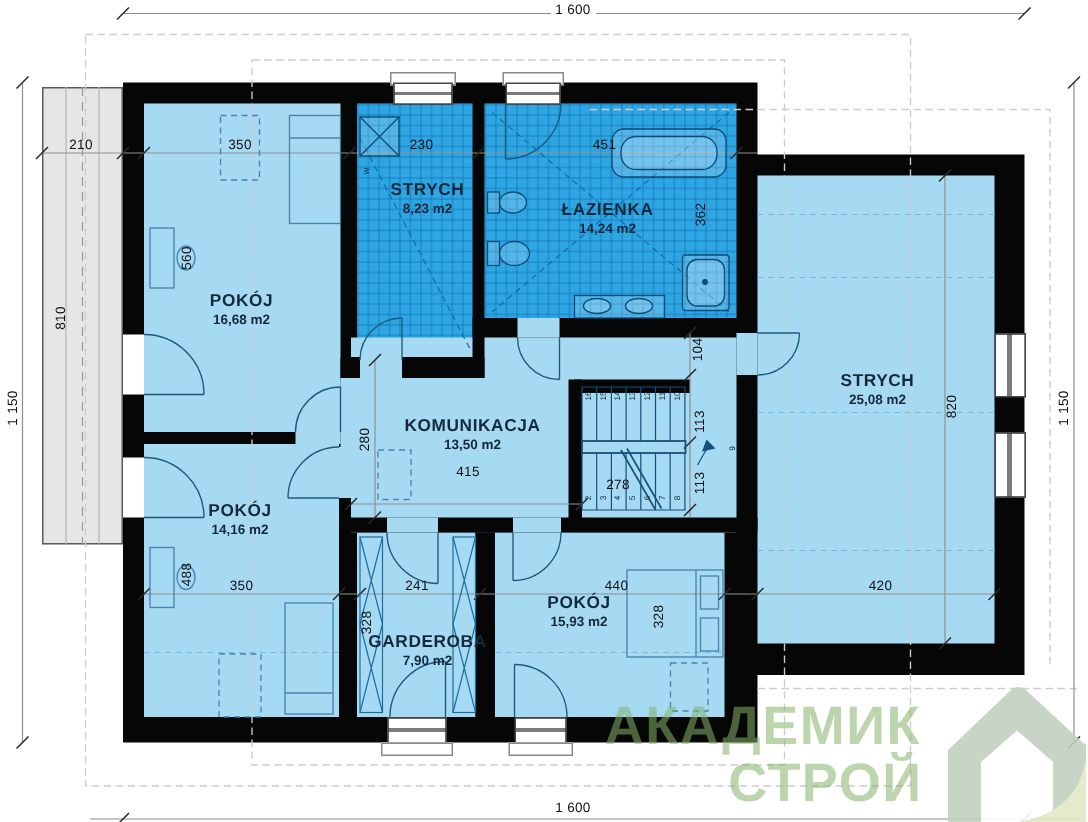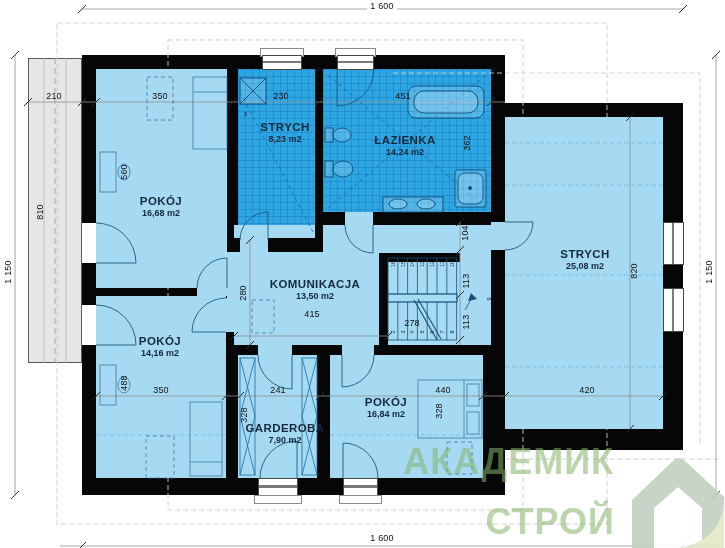--- a/index.html
+++ b/index.html
@@ -258,21 +258,21 @@
   <div class="room-label" style="left:160px;top:347px;">
     <span class="room-name">POKÓJ</span>
     <span class="room-area">14,16 m2</span>
   </div>
   <div class="room-label" style="left:285px;top:422px;margin-top:12px;">
     <span class="room-name">GARDEROBA</span>
     <span class="room-area">7,90 m2</span>
   </div>
   <div class="room-label" style="left:386px;top:408px;">
     <span class="room-name">POKÓJ</span>
-    <span class="room-area">16,84 m2</span>
+    <span class="room-area">15,93 m2</span>
   </div>
 
   <span class="dim" style="left:382px;top:6px;background:#fff;padding:0 3px;">1 600</span>
   <span class="dim" style="left:382px;top:538px;background:#fff;padding:0 3px;">1 600</span>
   <span class="dim v" style="left:8px;top:272px;">1 150</span>
   <span class="dim v" style="left:709px;top:272px;">1 150</span>
   <span class="dim" style="left:54px;top:96px;">210</span>
   <span class="dim v" style="left:40px;top:212px;">810</span>
   <span class="dim" style="left:160px;top:96px;">350</span>
   <span class="dim v" style="left:124px;top:172px;">560</span>
@@ -284,21 +284,21 @@
   <span class="dim" style="left:587px;top:390px;">420</span>
   <span class="dim v" style="left:243px;top:293px;">280</span>
   <span class="dim" style="left:312px;top:314px;">415</span>
   <span class="dim" style="left:412px;top:295px;margin-top:28px;">278</span>
   <span class="dim v" style="left:466px;top:281px;">113</span>
   <span class="dim v" style="left:466px;top:322px;">113</span>
   <span class="dim v" style="left:124px;top:383px;">488</span>
   <span class="dim" style="left:161px;top:390px;">350</span>
   <span class="dim" style="left:278px;top:390px;">241</span>
   <span class="dim v" style="left:244px;top:415px;">328</span>
-  <span class="dim" style="left:411px;top:390px;margin-left:32px;">440</span>
+  <span class="dim" style="left:411px;top:390px;">440</span>
   <span class="dim v" style="left:439px;top:411px;">328</span>
 
   <div id="stair-numbers">
       <span class="tread" style="left: 392.8px; top: 264px;">16</span>
       <span class="tread" style="left: 402.6px; top: 264px;">15</span>
       <span class="tread" style="left: 412.4px; top: 264px;">14</span>
       <span class="tread" style="left: 422.2px; top: 264px;">13</span>
       <span class="tread" style="left: 432px; top: 264px;">12</span>
       <span class="tread" style="left: 441.8px; top: 264px;">11</span>
       <span class="tread" style="left: 451.6px; top: 264px;">10</span>
@@ -306,21 +306,21 @@
       <span class="tread" style="left: 402.6px; top: 332px;">3</span>
       <span class="tread" style="left: 412.4px; top: 332px;">4</span>
       <span class="tread" style="left: 422.2px; top: 332px;">5</span>
       <span class="tread" style="left: 432px; top: 332px;">6</span>
       <span class="tread" style="left: 441.8px; top: 332px;">7</span>
       <span class="tread" style="left: 451.6px; top: 332px;">8</span>
     </div>
   <span class="tread" style="left:489px;top:299px;">9</span>
   <span class="washer-label" style="left:245px;top:114px;">w</span>
 
-  <div class="wm-text" style="right:111px;top:444px;">АКАДЕМИК</div>
+  <div class="wm-text" style="right:111px;top:466px;">АКАДЕМИК</div>
   <div class="wm-text" style="right:110px;top:504px;">СТРОЙ</div>
   <svg class="layer" width="725" height="548" viewBox="0 0 725 548" style="opacity:.9;">
     <path d="M632 548 L632 500 L673 461 Q679 455 685 461 L724 497 L724 548 Z" fill="#c3d0bf" stroke="none"></path>
     <path d="M654 548 L654 508 L678 487 L702 508 L702 548 Z" fill="#ffffff" stroke="none"></path>
     <path d="M724 505 Q719 541 679 548 L724 548 Z" fill="#e0e9c6" stroke="none"></path>
   </svg>
 
 </div>
 
 </body></html>

